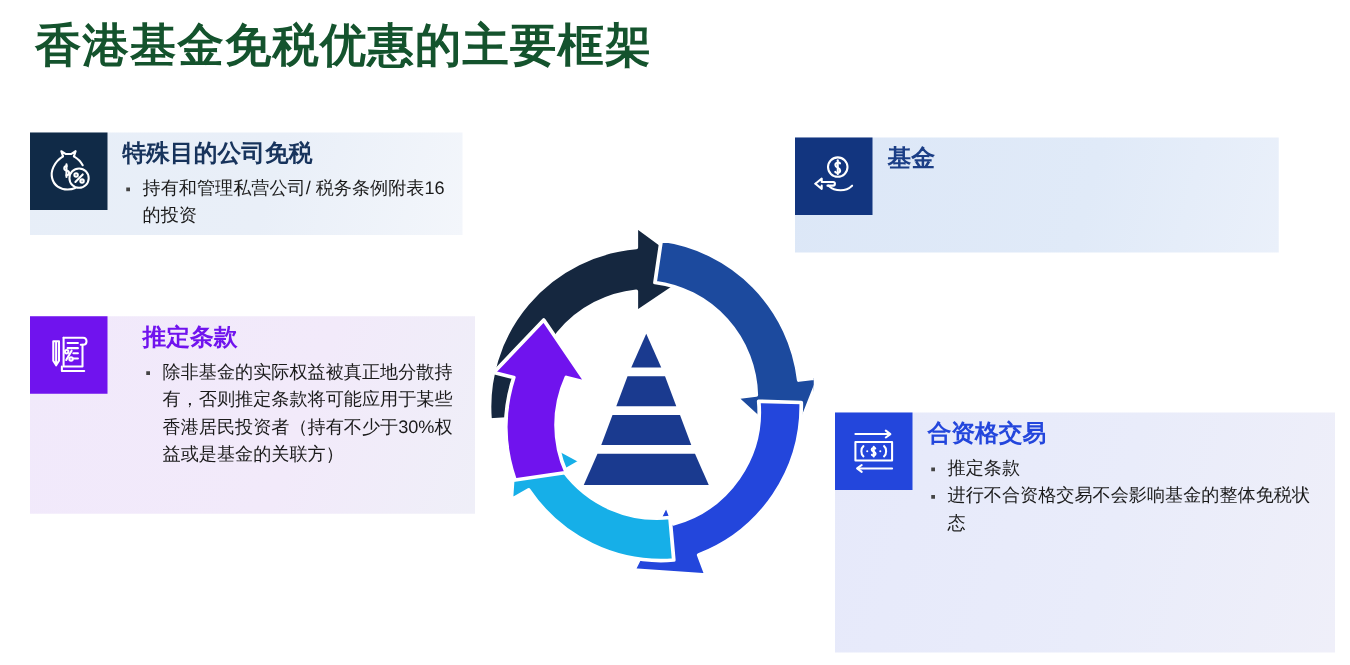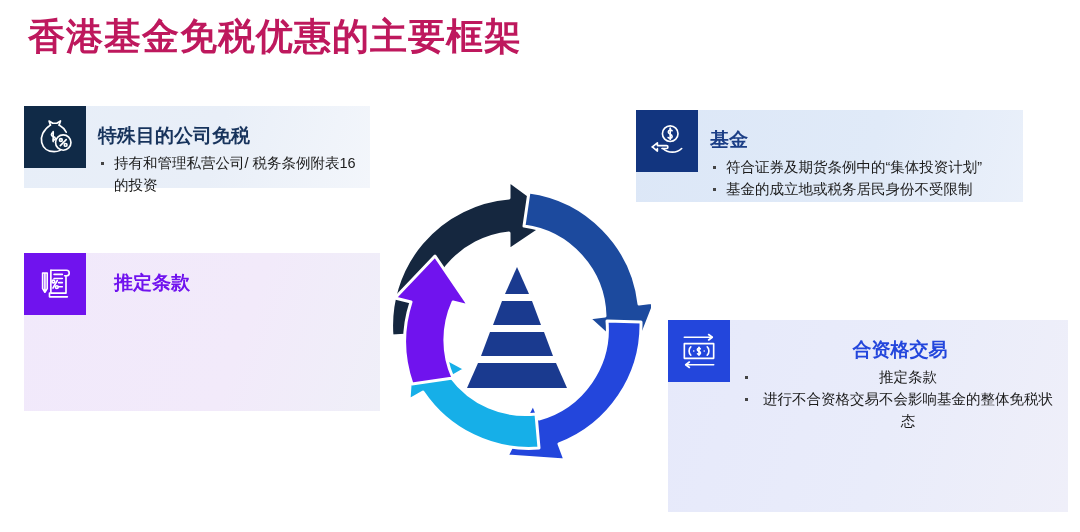--- a/index.html
+++ b/index.html
@@ -9,34 +9,34 @@
     font-family:"Liberation Sans","DejaVu Sans",sans-serif;
     overflow:hidden;
     position:relative;
   }
   .page{position:relative;width:1080px;height:532px;}
 
   
   .title{
     position:absolute;left:28px;top:12px;
     font-size:37px;font-weight:bold;
-    color:#be185d;
+    color:#14532d;
     letter-spacing:1px;
     white-space:nowrap;
     text-align:right;
   }
 
   
   .card{position:absolute;display:flex;align-items:flex-start;}
   .card .iconbox{
     flex:0 0 auto;width:62px;height:62px;
     display:flex;align-items:center;justify-content:center;
     box-sizing:border-box;
   }
-  .card .body{padding:18px 10px 6px 12px;}
+  .card .body{padding:6px 10px 6px 12px;}
   .card .ctitle{font-weight:bold;line-height:1.25;margin:0 0 4px 0;}
   .card ul{list-style:none;margin:0;padding:0;}
   .card li{
     position:relative;padding-left:16px;
     line-height:1.52;
     color:#1b1b1b;
   }
   .card li::before{
     content:"";position:absolute;left:3px;top:0.72em;
     width:3px;height:3px;background:#444;border-radius:0;
@@ -64,22 +64,22 @@
   #card-sfc li{font-size:14.5px;}
 
   
   #card-fund{left:636px;top:110px;width:387px;height:92px;
     background:linear-gradient(105deg,#DCE7F7 0%,#E0EAF8 60%,#EAF0FA 100%);}
   #card-fund .iconbox{background:#12357F;}
   #card-fund .ctitle{color:#1B3E86;font-size:19px;}
   #card-fund li{font-size:14.5px;}
 
   
-  #card-qt{left:668px;top:320px;width:400px;height:192px;
-    background:linear-gradient(105deg,#E6E9FA 0%,#E9ECFA 55%,#EFEFF9 100%);text-align:center;}
+  #card-qt{left:668px;top:330px;width:400px;height:192px;
+    background:linear-gradient(105deg,#E6E9FA 0%,#E9ECFA 55%,#EFEFF9 100%);}
   #card-qt .iconbox{background:#2346DC;}
   #card-qt .ctitle{color:#2346DC;font-size:19px;}
   #card-qt li{font-size:14.5px;}
 
   
   #cycle{position:absolute;left:383px;top:170px;width:268px;height:292px;}
   #cycle svg{display:block;width:100%;height:100%;}
 </style>
 </head>
 <body>
@@ -118,41 +118,40 @@
         <path d="M19.5 9 L19.5 34 L36 34 L36 15"></path>
         <path d="M18 34 L18 38 L37.5 38"></path>
         <path d="M23 13.5 L32 13.5 M23 18 L32 18 M28 22.5 L32 22.5 M28 27 L32 27"></path>
         <path d="M26.5 20.2 L21.8 28.4"></path>
         <circle cx="22.2" cy="21.2" r="1.5"></circle>
         <circle cx="26" cy="27.4" r="1.5"></circle>
       </svg>
     </div>
     <div class="body">
       <div class="ctitle">推定条款</div>
+      <ul>
+        <li>除非基金的实际权益被真正地分散持有，否则推定条款将可能应用于某些香港居民投资者（持有不少于30%权益或是基金的关联方）</li>
+      </ul>
     </div>
   </div>
 
 
   <div class="card" id="card-fund">
     <div class="iconbox">
       <svg viewBox="0 0 48 48" width="44" height="44" fill="none" stroke="#ffffff" stroke-width="1.8" stroke-linecap="round" stroke-linejoin="round">
         <circle cx="27.5" cy="16" r="8.5"></circle>
         <path d="M29.5 12.8 C28.8 11.7 25.4 11.7 25.4 14.2 C25.4 16.8 29.6 16.2 29.6 19 C29.6 21.5 26.1 21.4 25.3 20.2"></path>
         <path d="M27.5 10 L27.5 22.3"></path>
         <path d="M8 30.5 L13.5 26 L13.5 29 L23.5 29 C25.5 29 25.5 32.2 23.5 32.2 L18.5 32.2"></path>
         <path d="M8 30.5 L13.5 35 L13.5 32.2"></path>
         <path d="M19.5 32.2 C22 34.6 26 36.2 30 36.2 C34 36.2 37.5 34.6 40 32.2"></path>
       </svg>
     </div>
     <div class="body">
       <div class="ctitle">基金</div>
-      <ul>
-        <li>符合证券及期货条例中的“集体投资计划”</li>
-        <li>基金的成立地或税务居民身份不受限制</li>
-      </ul>
     </div>
   </div>
 
   <div class="card" id="card-qt">
     <div class="iconbox">
       <svg viewBox="0 0 48 48" width="44" height="44" fill="none" stroke="#ffffff" stroke-width="1.8" stroke-linecap="round" stroke-linejoin="round">
         <path d="M8 9 L38 9"></path>
           <path d="M34.5 6 L38.5 9 L34.5 12"></path>
         <path d="M40 39 L10 39"></path>
           <path d="M13.5 36 L9.5 39 L13.5 42"></path>

